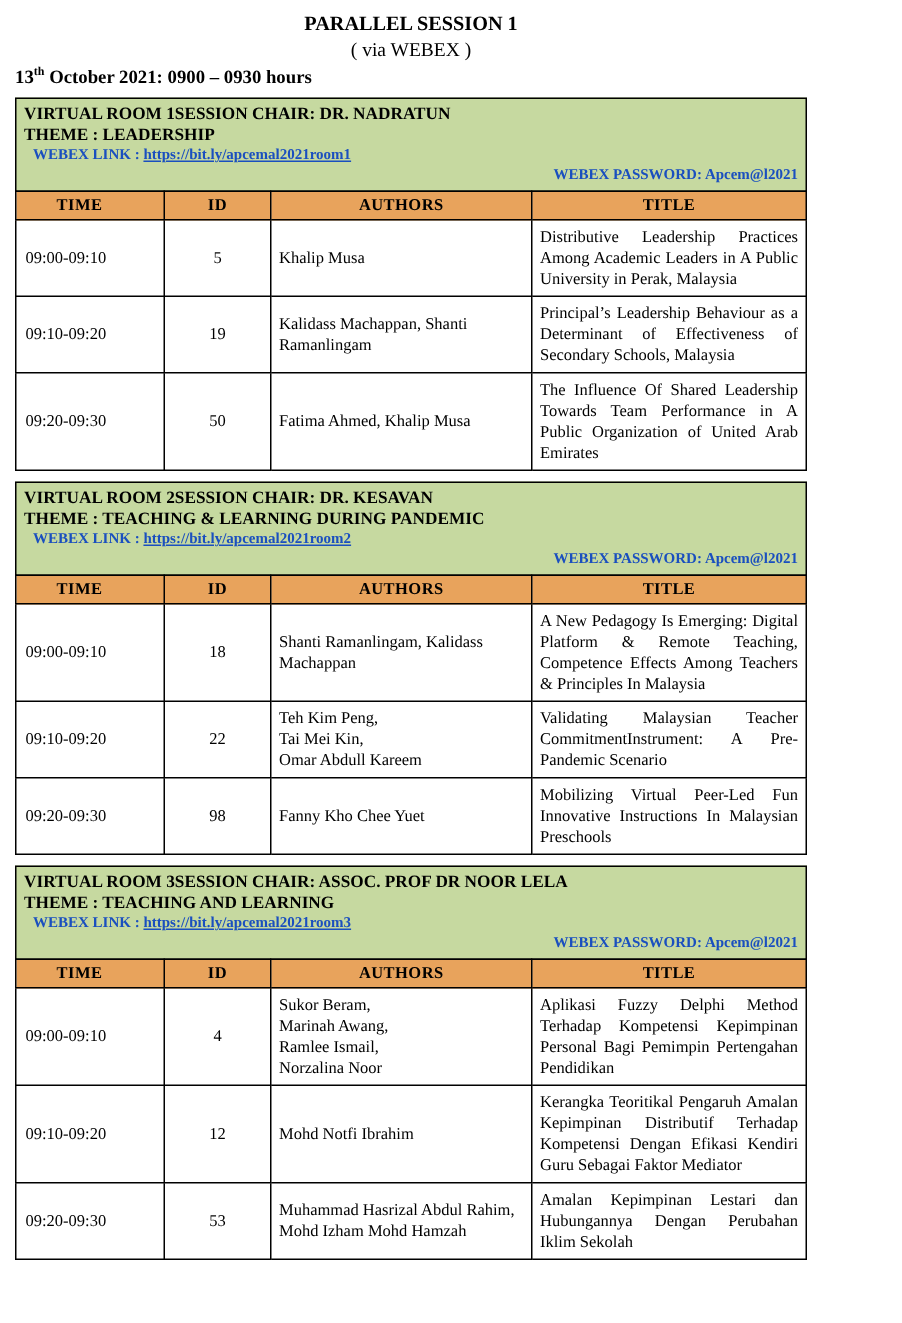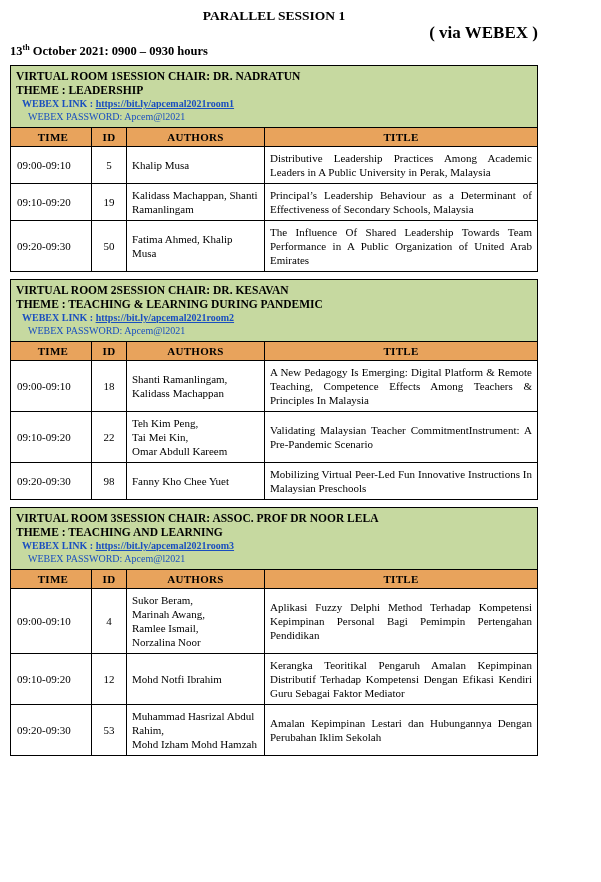--- a/index.html
+++ b/index.html
@@ -18,23 +18,23 @@
     padding: 8px 10px 10px 10px;
   }
   .doc-title {
     text-align: center;
     font-weight: bold;
     font-size: 13.5px;
     line-height: 16px;
     margin-bottom: 1px;
   }
   .doc-sub {
-    text-align: right;
-    font-weight: bold;
-    font-size: 17px;
+    text-align: center;
+    font-weight: normal;
+    font-size: 13px;
     line-height: 15px;
   }
   .doc-date {
     text-align: left;
     font-weight: bold;
     font-size: 12.5px;
     line-height: 16px;
     margin-bottom: 6px;
   }
   sup { font-size: 8px; }
@@ -67,38 +67,39 @@
     line-height: 13px;
     padding-left: 6px;
   }
   .rh-link-row .lbl { color: #1a4fbf; text-align: center; }
   .rh-link {
     color: #1a4fbf;
     text-decoration: underline;
   }
   .rh-pass-row {
     font-size: 10px;
-    font-weight: normal;
+    font-weight: bold;
     color: #1a4fbf;
     line-height: 13px;
     padding-left: 12px;
+    text-align: right;
   }
 
   table.sched {
     border-collapse: collapse;
     width: 100%;
     table-layout: fixed;
     margin-top: -1px;
   }
   table.sched th {
     background: #e8a35c;
     border: 1px solid #000;
     font-weight: bold;
     font-size: 11px;
-    padding: 3px 2px;
+    padding: 3px 20px;
     text-align: center;
     letter-spacing: 0.3px;
   }
   table.sched td {
     border: 1px solid #000;
     font-size: 11px;
     padding: 4px 5px;
     vertical-align: middle;
     line-height: 14px;
   }

